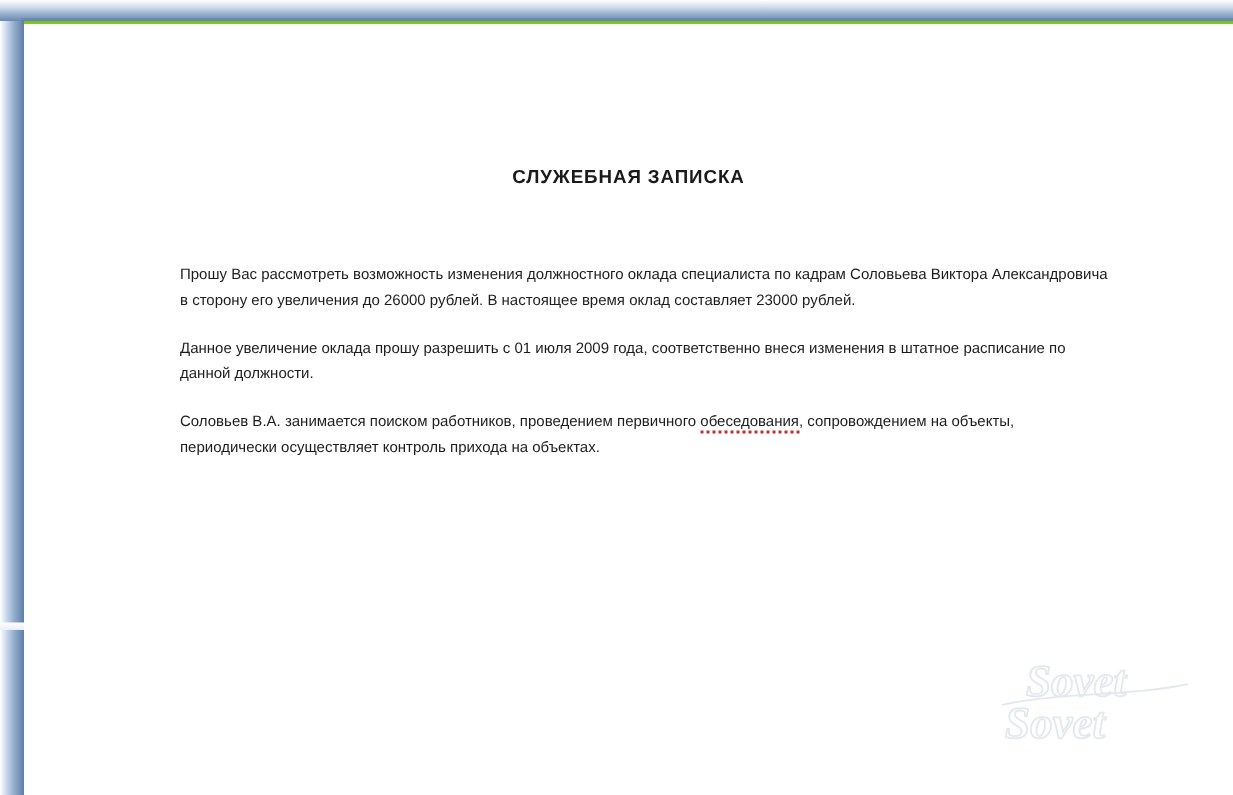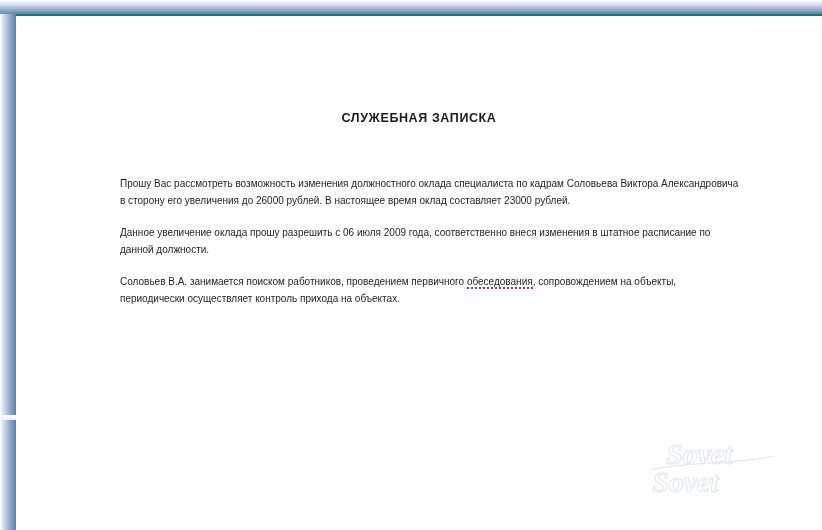--- a/index.html
+++ b/index.html
@@ -10,21 +10,21 @@
     width: 822px;
     height: 530px;
     overflow: hidden;
     font-family: "Liberation Sans", sans-serif;
     background: #ffffff;
   }
   .screen {
     position: relative;
     width: 822px;
     height: 420px;
-    background: #0f766e;
+    background: #84cc16;
     box-sizing: border-box;
   }
   
   .frame-left {
     position: absolute;
     left: 0;
     top: 0;
     width: 16px;
     height: 530px;
     background: linear-gradient(to right, #ffffff 0%, #c3d4e8 30%, #8fa9c9 62%, #5e7ea8 100%);
@@ -87,21 +87,21 @@
   .para:last-child {
     margin-bottom: 0;
   }
   .spellcheck {
     border-bottom: 2px dotted #c03030;
     padding-bottom: 0px;
   }
   
   .watermark {
     position: absolute;
-    right: 40px;
+    right: 22px;
     bottom: 24px;
     width: 140px;
     height: 72px;
     opacity: 0.5;
     pointer-events: none;
   }
   .watermark svg {
     display: block;
   }
   .wm-text {
@@ -123,21 +123,21 @@
   <div class="frame-top"></div>
   <div class="frame-corner-shadow"></div>
   <div class="frame-bottom"></div>
 
   <div class="page">
 
     <div class="doc-title">СЛУЖЕБНАЯ ЗАПИСКА</div>
 
     <div class="body-text">
       <p class="para">Прошу Вас рассмотреть возможность изменения должностного оклада специалиста по кадрам Соловьева Виктора Александровича в сторону его увеличения до 26000 рублей. В  настоящее время оклад составляет 23000 рублей.</p>
-      <p class="para">Данное увеличение оклада прошу разрешить с 06 июля 2009 года, соответственно внеся изменения в штатное расписание по данной должности.</p>
+      <p class="para">Данное увеличение оклада прошу разрешить с 01 июля 2009 года, соответственно внеся изменения в штатное расписание по данной должности.</p>
       <p class="para">Соловьев В.А.  занимается поиском работников, проведением первичного <span class="spellcheck">обеседования</span>, сопровождением на объекты, периодически осуществляет контроль прихода на объектах.</p>
     </div>
 
     <div class="watermark">
       <svg width="140" height="72" viewBox="0 0 140 72" xmlns="http://www.w3.org/2000/svg">
         <text class="wm-text" x="24" y="30">Sovet</text>
         <text class="wm-text" x="10" y="58">Sovet</text>
         <path d="M8 36 C 40 28, 96 30, 132 22" stroke="#c9d3de" stroke-width="1.2" fill="none"></path>
       </svg>
     </div>

